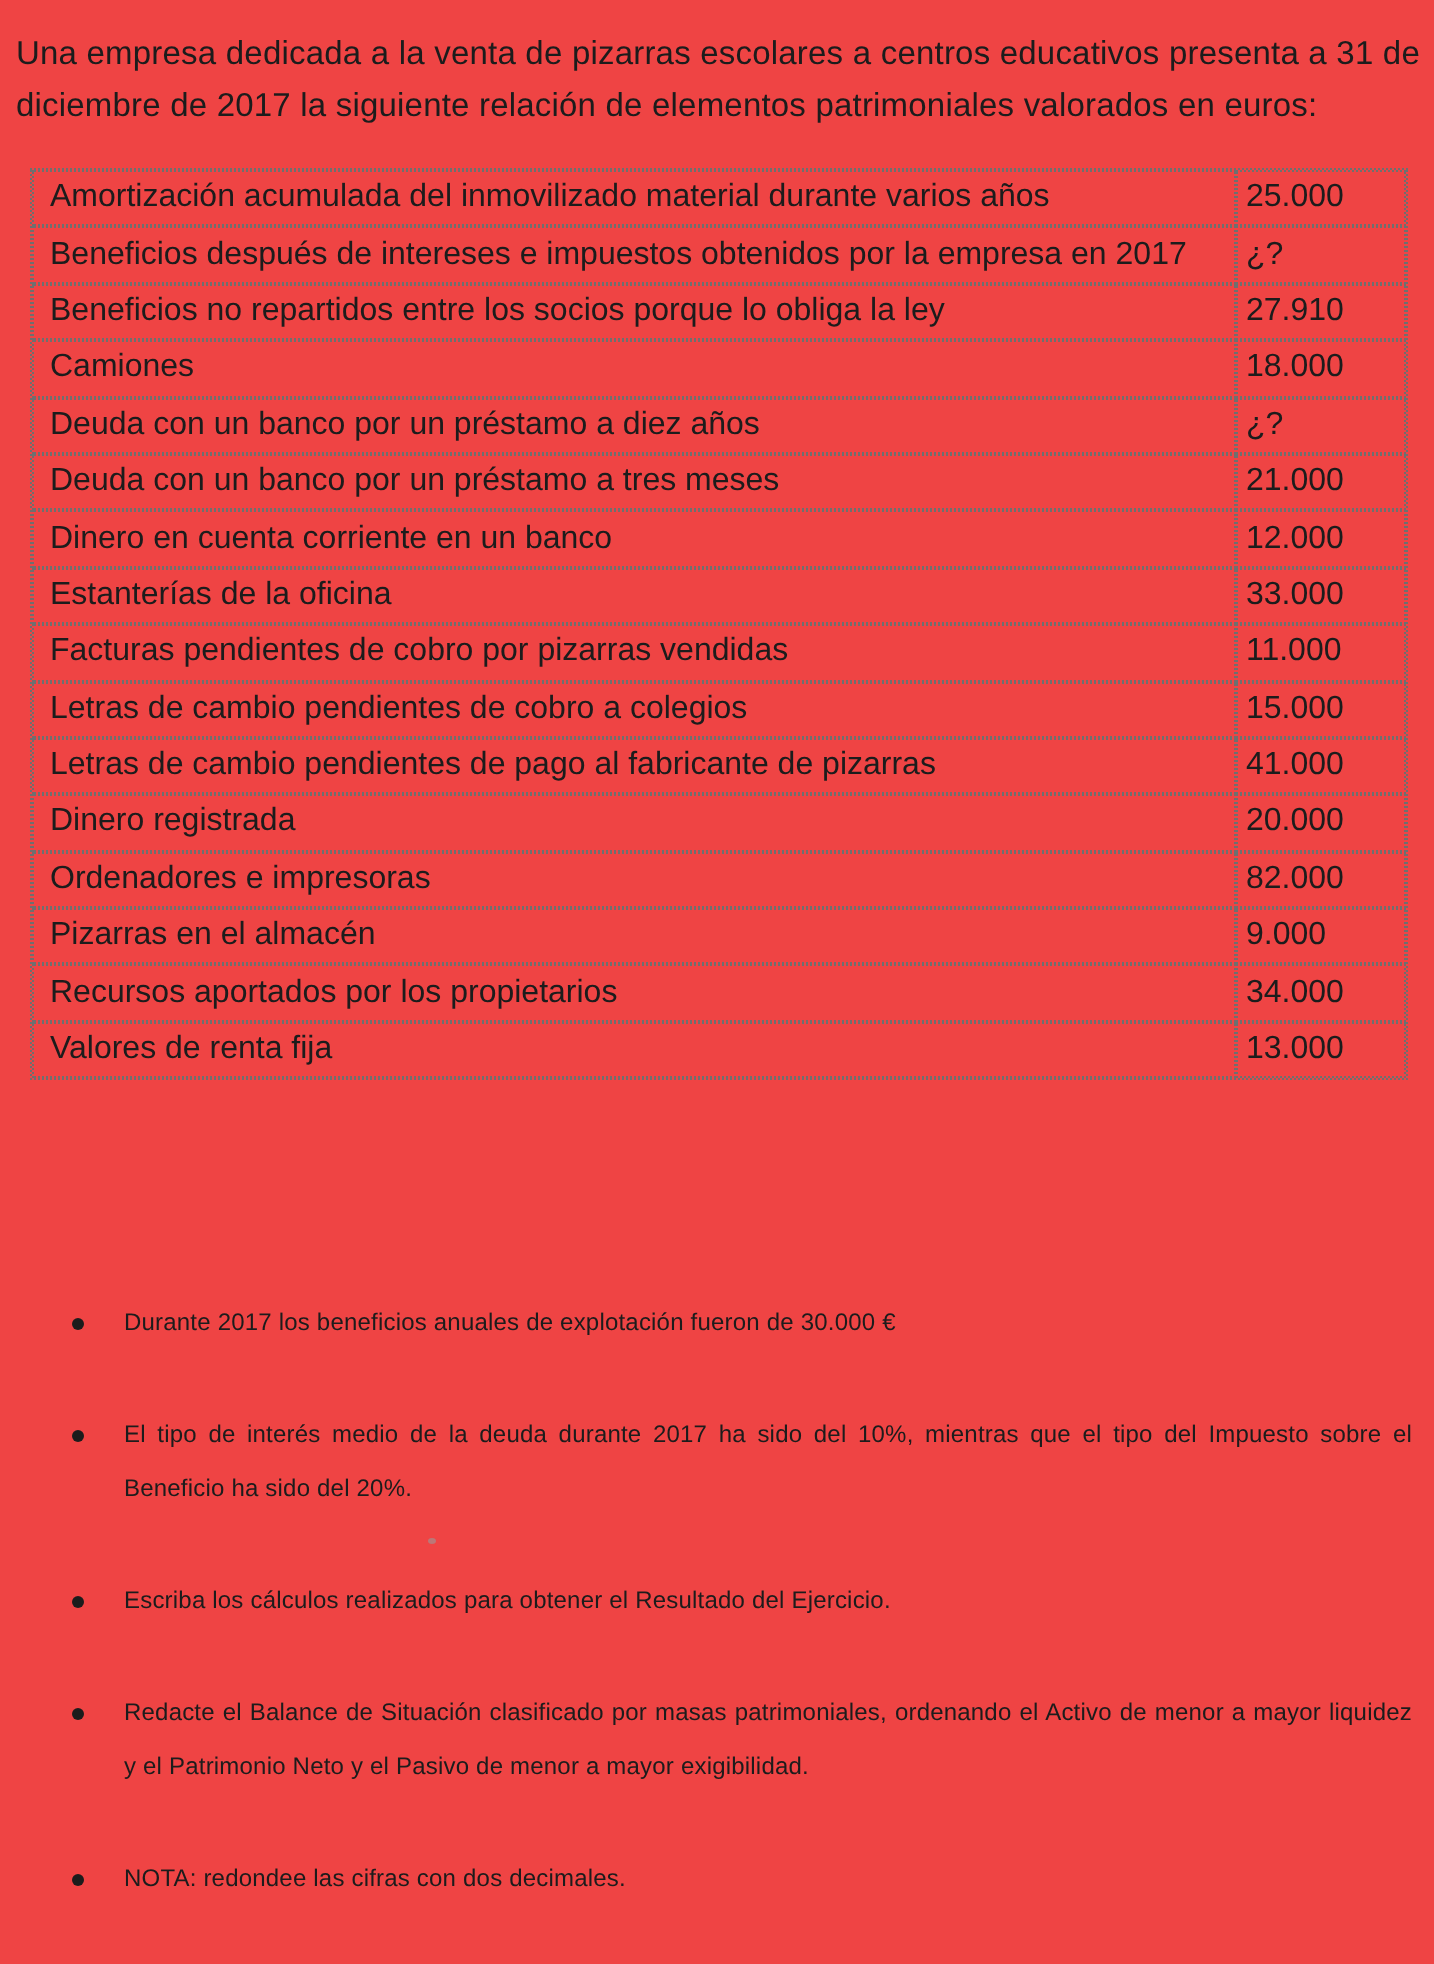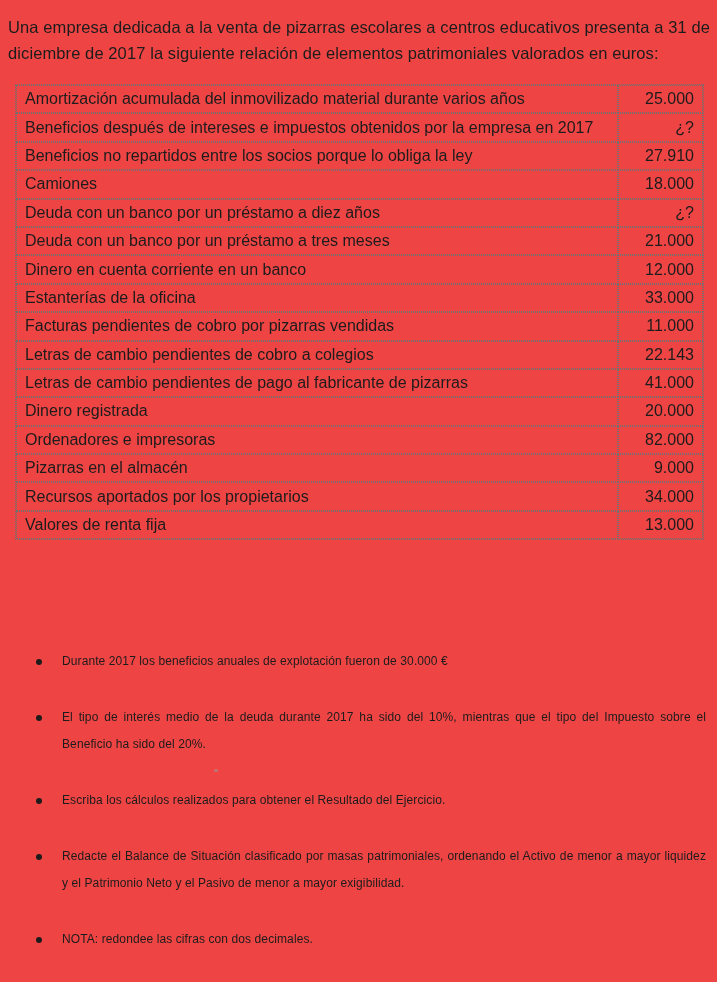--- a/index.html
+++ b/index.html
@@ -54,21 +54,21 @@
     white-space: nowrap;
     overflow: hidden;
   }
   .inv-table td.cell-label {
     padding: 0 6px 0 8px;
     text-align: left;
   }
   .inv-table td.cell-value {
     width: 85px;
     padding: 0 8px 0 4px;
-    text-align: right;
+    text-align: left;
   }
 
   
   .bullets {
     position: absolute;
     left: 0;
     top: 648px;
     width: 712px;
   }
   .bullet {
@@ -144,21 +144,21 @@
       <tr>
         <td class="cell-label">Estanterías de la oficina</td>
         <td class="cell-value">33.000</td>
       </tr>
       <tr>
         <td class="cell-label">Facturas pendientes de cobro por pizarras vendidas</td>
         <td class="cell-value">11.000</td>
       </tr>
       <tr>
         <td class="cell-label">Letras de cambio pendientes de cobro a colegios</td>
-        <td class="cell-value">22.143</td>
+        <td class="cell-value">15.000</td>
       </tr>
       <tr>
         <td class="cell-label">Letras de cambio pendientes de pago al fabricante de pizarras</td>
         <td class="cell-value">41.000</td>
       </tr>
       <tr>
         <td class="cell-label">Dinero registrada</td>
         <td class="cell-value">20.000</td>
       </tr>
       <tr>

